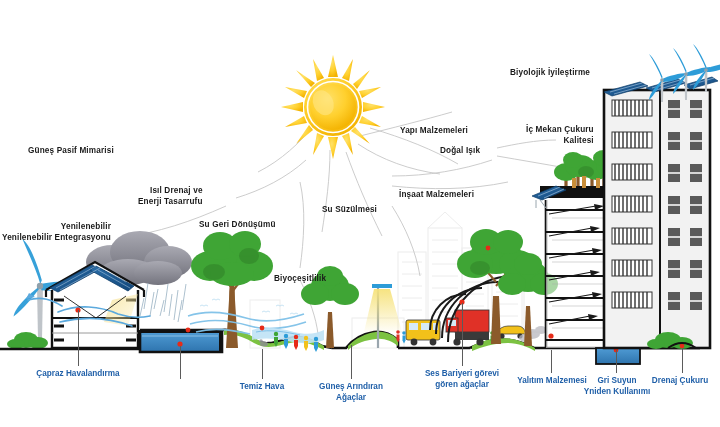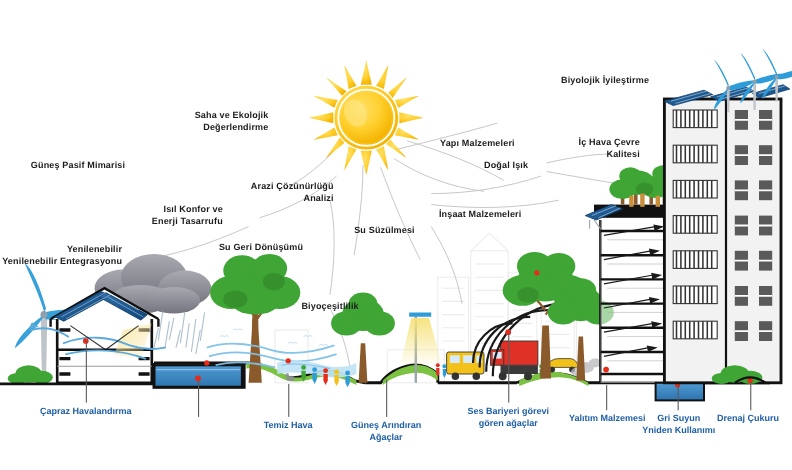--- a/index.html
+++ b/index.html
@@ -573,34 +573,30 @@
     <g>
       <path d="M668 348 q14 -10 28 0" fill="none" stroke="#111" stroke-width="2"></path>
     </g>
 
     </g>
   </svg>
 
   <div class="lbl" style="left:28px;top:146px;">Güneş Pasif Mimarisi</div>
   <div class="lbl" style="left:2px;top:222px;">Yenilenebilir
 Yenilenebilir Entegrasyonu</div>
-  <div class="lbl" style="left:138px;top:186px;">Isıl Konfor ve
+  <div class="lbl" style="left:138px;top:186px;">Isıl Drenaj ve
 Enerji Tasarrufu</div>
   <div class="lbl" style="left:155px;top:220px;margin-left:44px;">Su Geri Dönüşümü</div>
-  <div class="lbl" style="left:177px;top:100px;">Saha ve Ekolojik
-Değerlendirme</div>
-  <div class="lbl" style="left:228px;top:165px;">Arazi Çözünürlüğü
-Analizi</div>
   <div class="lbl" style="left:322px;top:205px;">Su Süzülmesi</div>
   <div class="lbl" style="left:274px;top:274px;">Biyoçeşitlilik</div>
   <div class="lbl" style="left:400px;top:98px;margin-top:28px;">Yapı Malzemeleri</div>
   <div class="lbl" style="left:440px;top:146px;">Doğal Işık</div>
   <div class="lbl" style="left:399px;top:190px;">İnşaat Malzemeleri</div>
   <div class="lbl" style="left:510px;top:68px;">Biyolojik İyileştirme</div>
-  <div class="lbl" style="left:526px;top:125px;">İç Hava Çevre
+  <div class="lbl" style="left:526px;top:125px;">İç Mekan Çukuru
 Kalitesi</div>
 
   <div class="leadb" style="left:78px;top:310px;height:56px;"></div>
   <div class="blbl" style="left:8px;top:369px;width:140px;">Çapraz Havalandırma</div>
 
   <div class="leadb" style="left:180px;top:346px;height:33px;"></div>
 
   <div class="leadb" style="left:262px;top:349px;height:30px;"></div>
   <div class="blbl" style="left:212px;top:382px;width:100px;">Temiz Hava</div>
 

